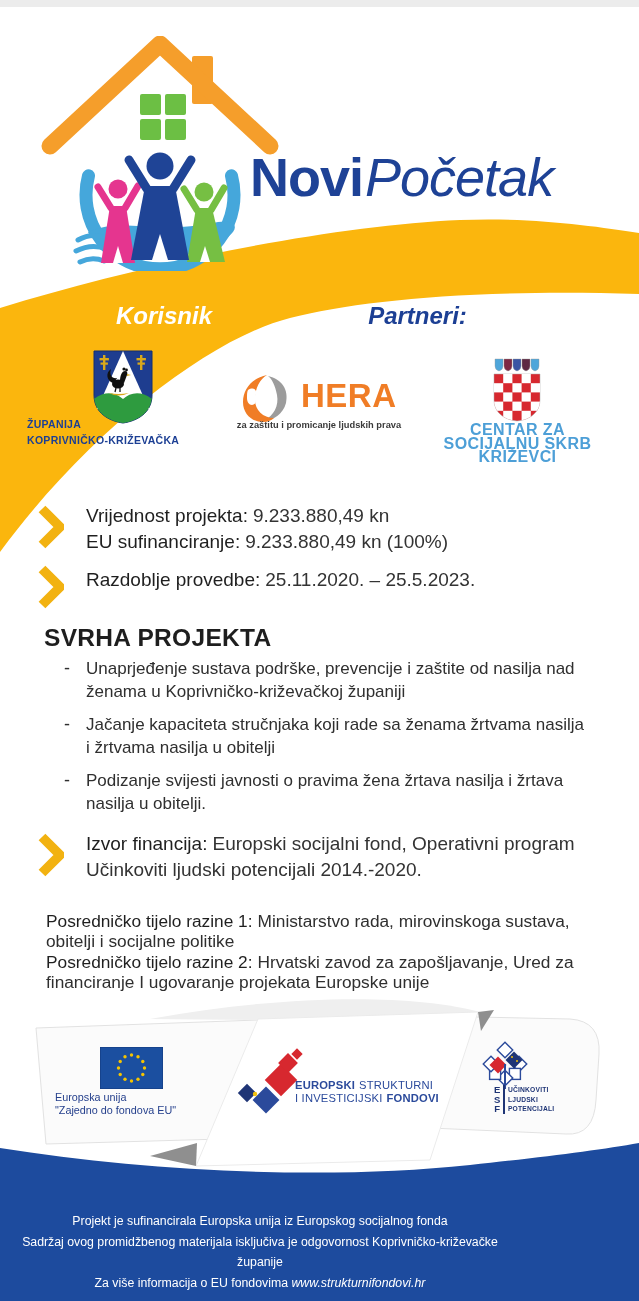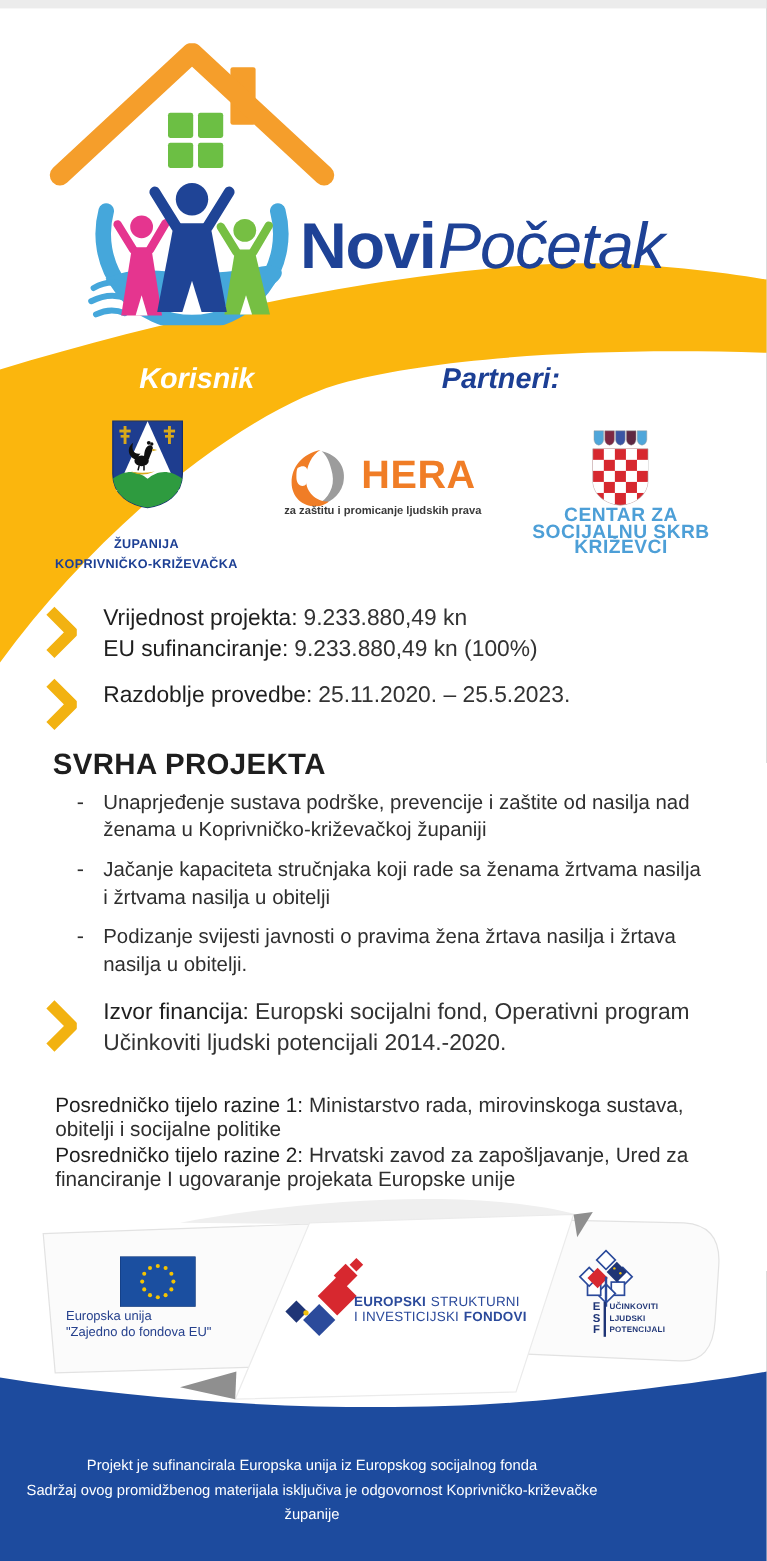--- a/index.html
+++ b/index.html
@@ -6,30 +6,30 @@
   .poster{
     position:relative;width:639px;height:1301px;margin:0 auto;
     background:#ffffff;overflow:hidden;
     font-family:"Liberation Sans","DejaVu Sans",sans-serif;
     color:#262626;
   }
   .abs{position:absolute;}
   svg{display:block;}
 
   
-  .title{left:250px;top:146px;font-size:54px;color:#1E4296;letter-spacing:-1px;white-space:nowrap;margin-top:28px;}
+  .title{left:250px;top:146px;font-size:54px;color:#1E4296;letter-spacing:-1px;white-space:nowrap;}
   .t-bold{font-weight:800;}
   .t-light{font-weight:300;font-style:italic;margin-left:2px;}
 
   
   .korisnik{left:32px;top:302px;width:180px;text-align:right;font-size:24px;font-weight:bold;font-style:italic;color:#ffffff;}
   .partneri{left:335px;top:302px;width:165px;text-align:center;font-size:24px;font-weight:bold;font-style:italic;color:#1C3F94;}
 
   
-  .county-label{left:27px;top:446px;width:190px;text-align:center;font-size:10.5px;font-weight:bold;color:#1C3F94;line-height:16px;letter-spacing:0.3px;}
+  .county-label{left:27px;top:416px;width:190px;text-align:left;font-size:10.5px;font-weight:bold;color:#1C3F94;line-height:16px;letter-spacing:0.3px;}
   .hera-name{left:301px;top:379px;font-size:33px;font-weight:800;color:#F07D26;letter-spacing:0.5px;line-height:1;}
   .hera-tagline{left:226px;top:420px;width:186px;text-align:center;font-size:9.3px;font-weight:bold;color:#3A3A3A;}
   .czss-label{left:420px;top:423px;width:195px;text-align:center;font-size:16px;font-weight:bold;color:#4D9FD7;line-height:13.5px;letter-spacing:0.4px;}
 
   
   .fact-text{font-size:19px;line-height:26px;color:#333;}
   .lbl{font-weight:normal;color:#1F1F1F;margin-right:5px;}
   .fact1{left:86px;top:503px;}
   .fact2{left:86px;top:567px;}
   .chev1{left:38px;top:505px;}
@@ -299,15 +299,16 @@
     <div class="esf-words">
       <span>UČINKOVITI</span>
       <span>LJUDSKI</span>
       <span>POTENCIJALI</span>
     </div>
   </div>
 
   <div class="abs footer-text">
     <div>Projekt je sufinancirala Europska unija iz Europskog socijalnog fonda</div>
     <div>Sadržaj ovog promidžbenog materijala isključiva je odgovornost Koprivničko-križevačke županije</div>
+    <div><span>Za više informacija o EU fondovima </span><span class="url">www.strukturnifondovi.hr</span></div>
   </div>
 
 </div>
 
 </body></html>

